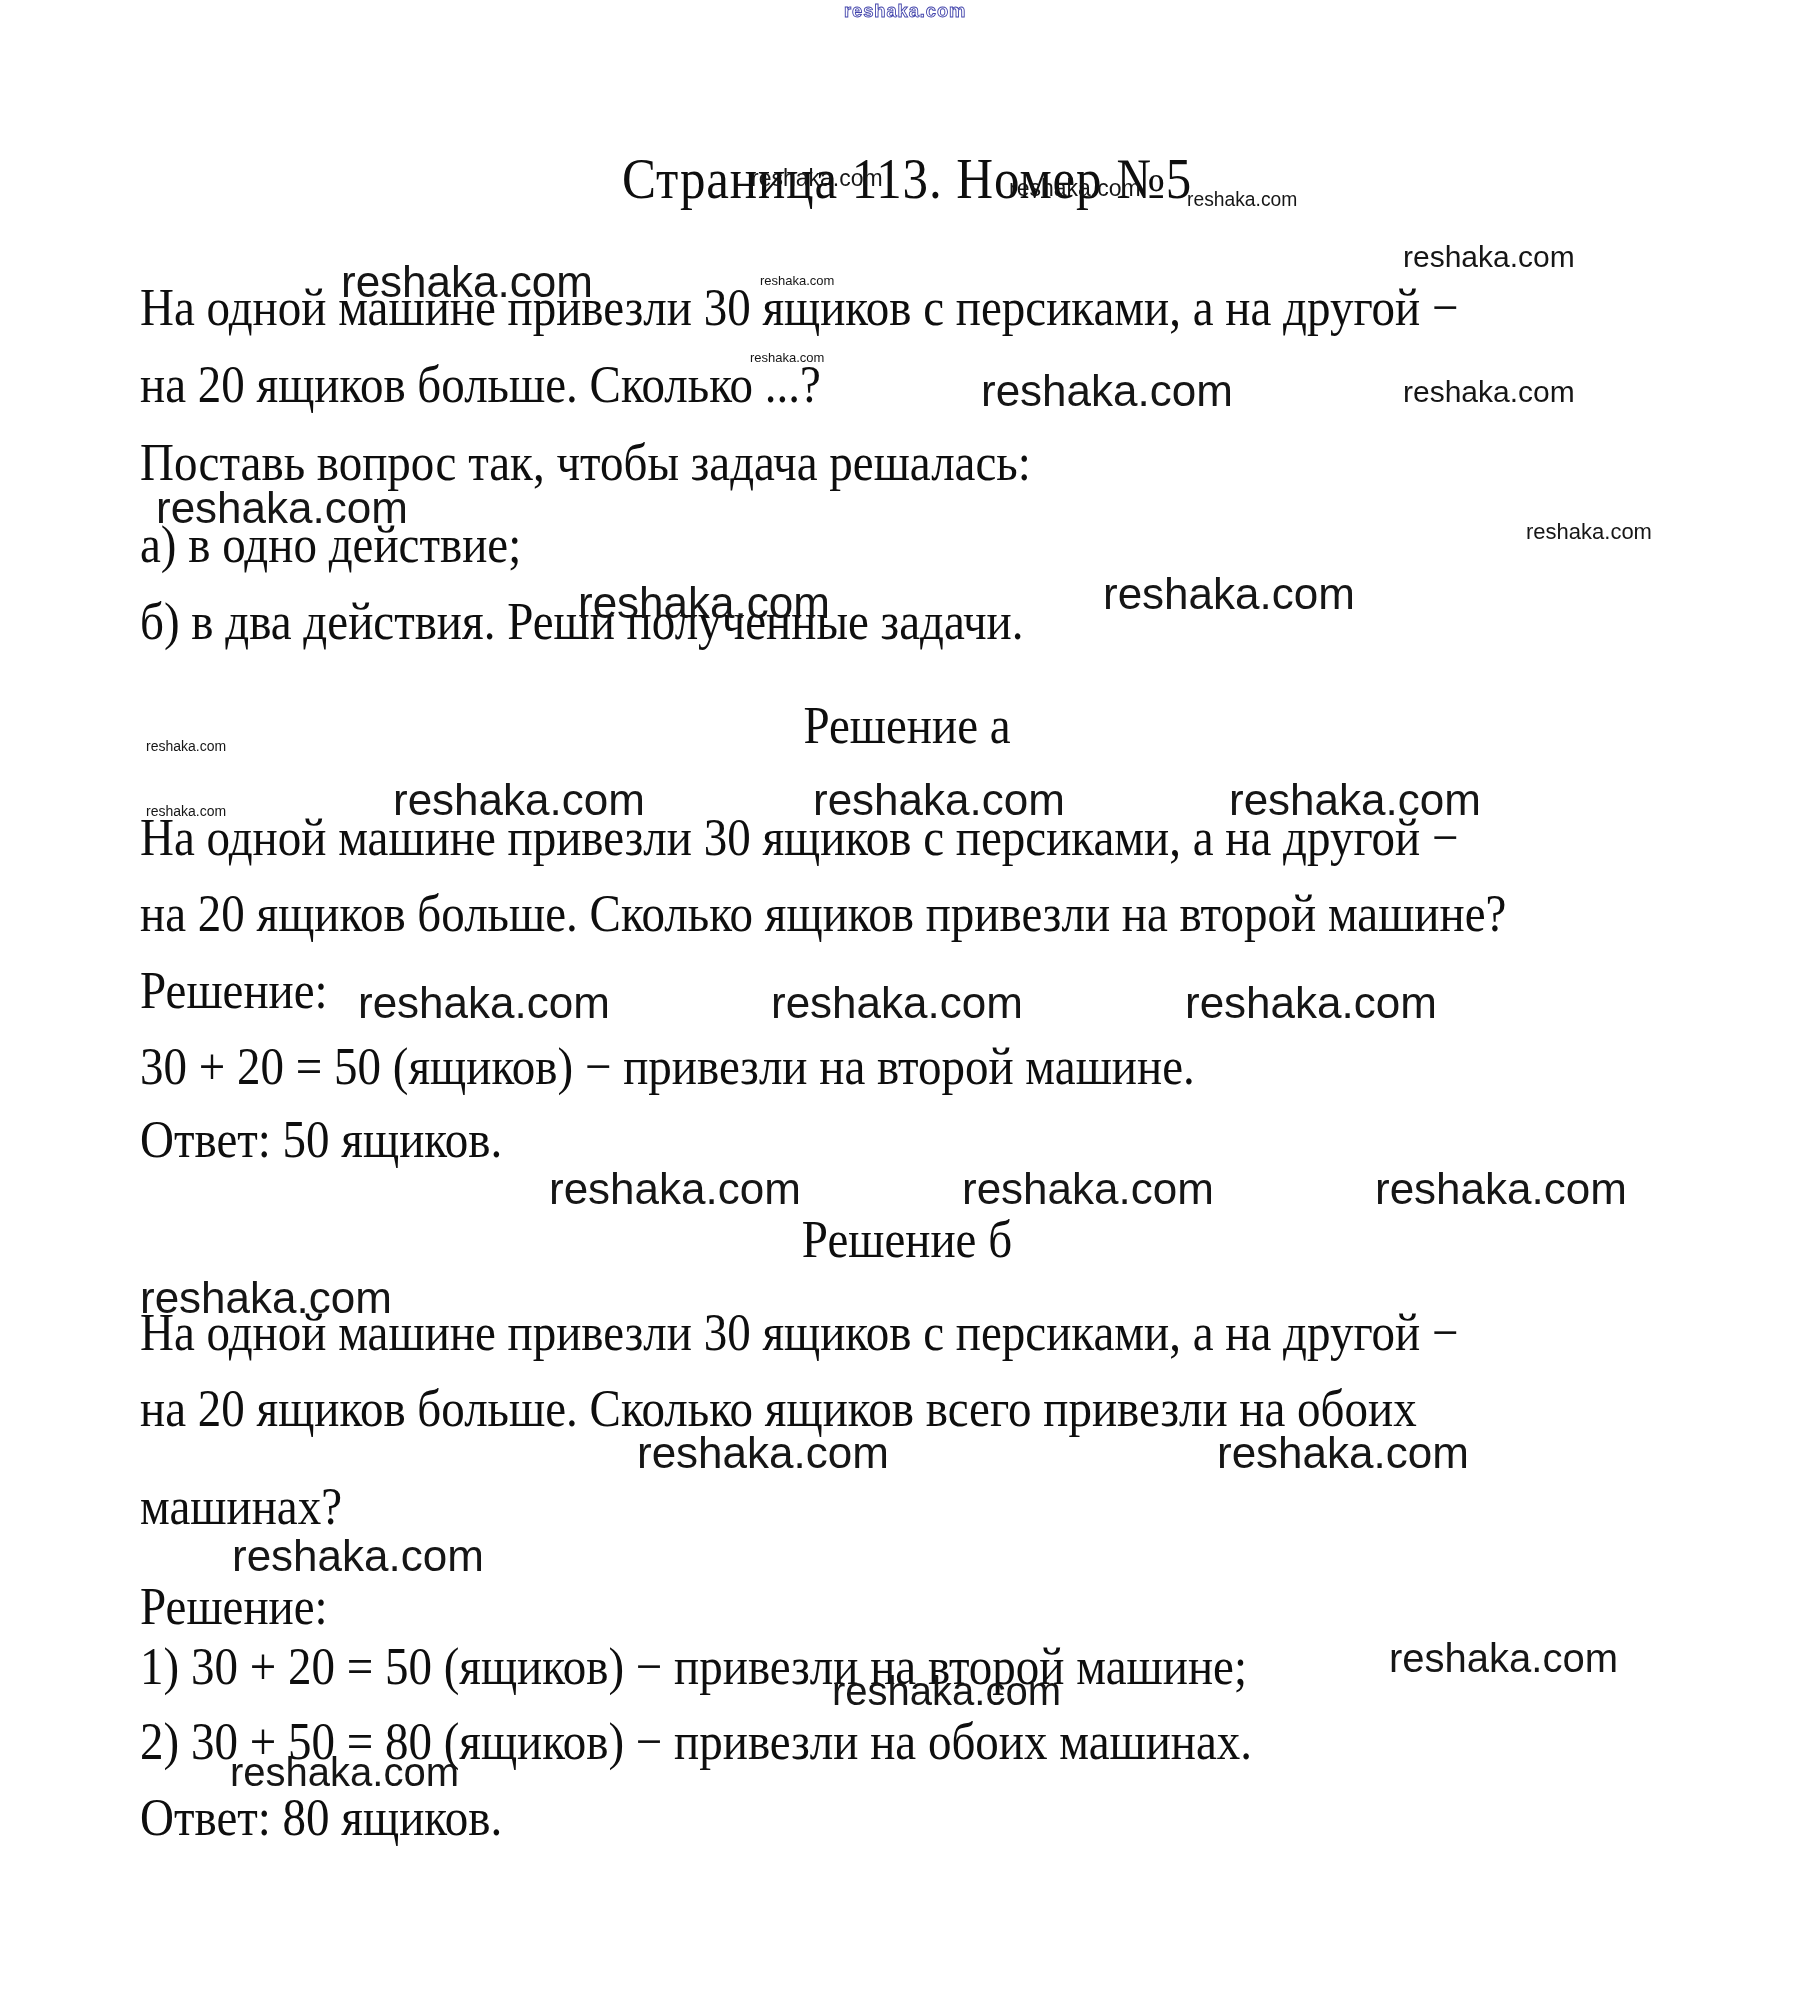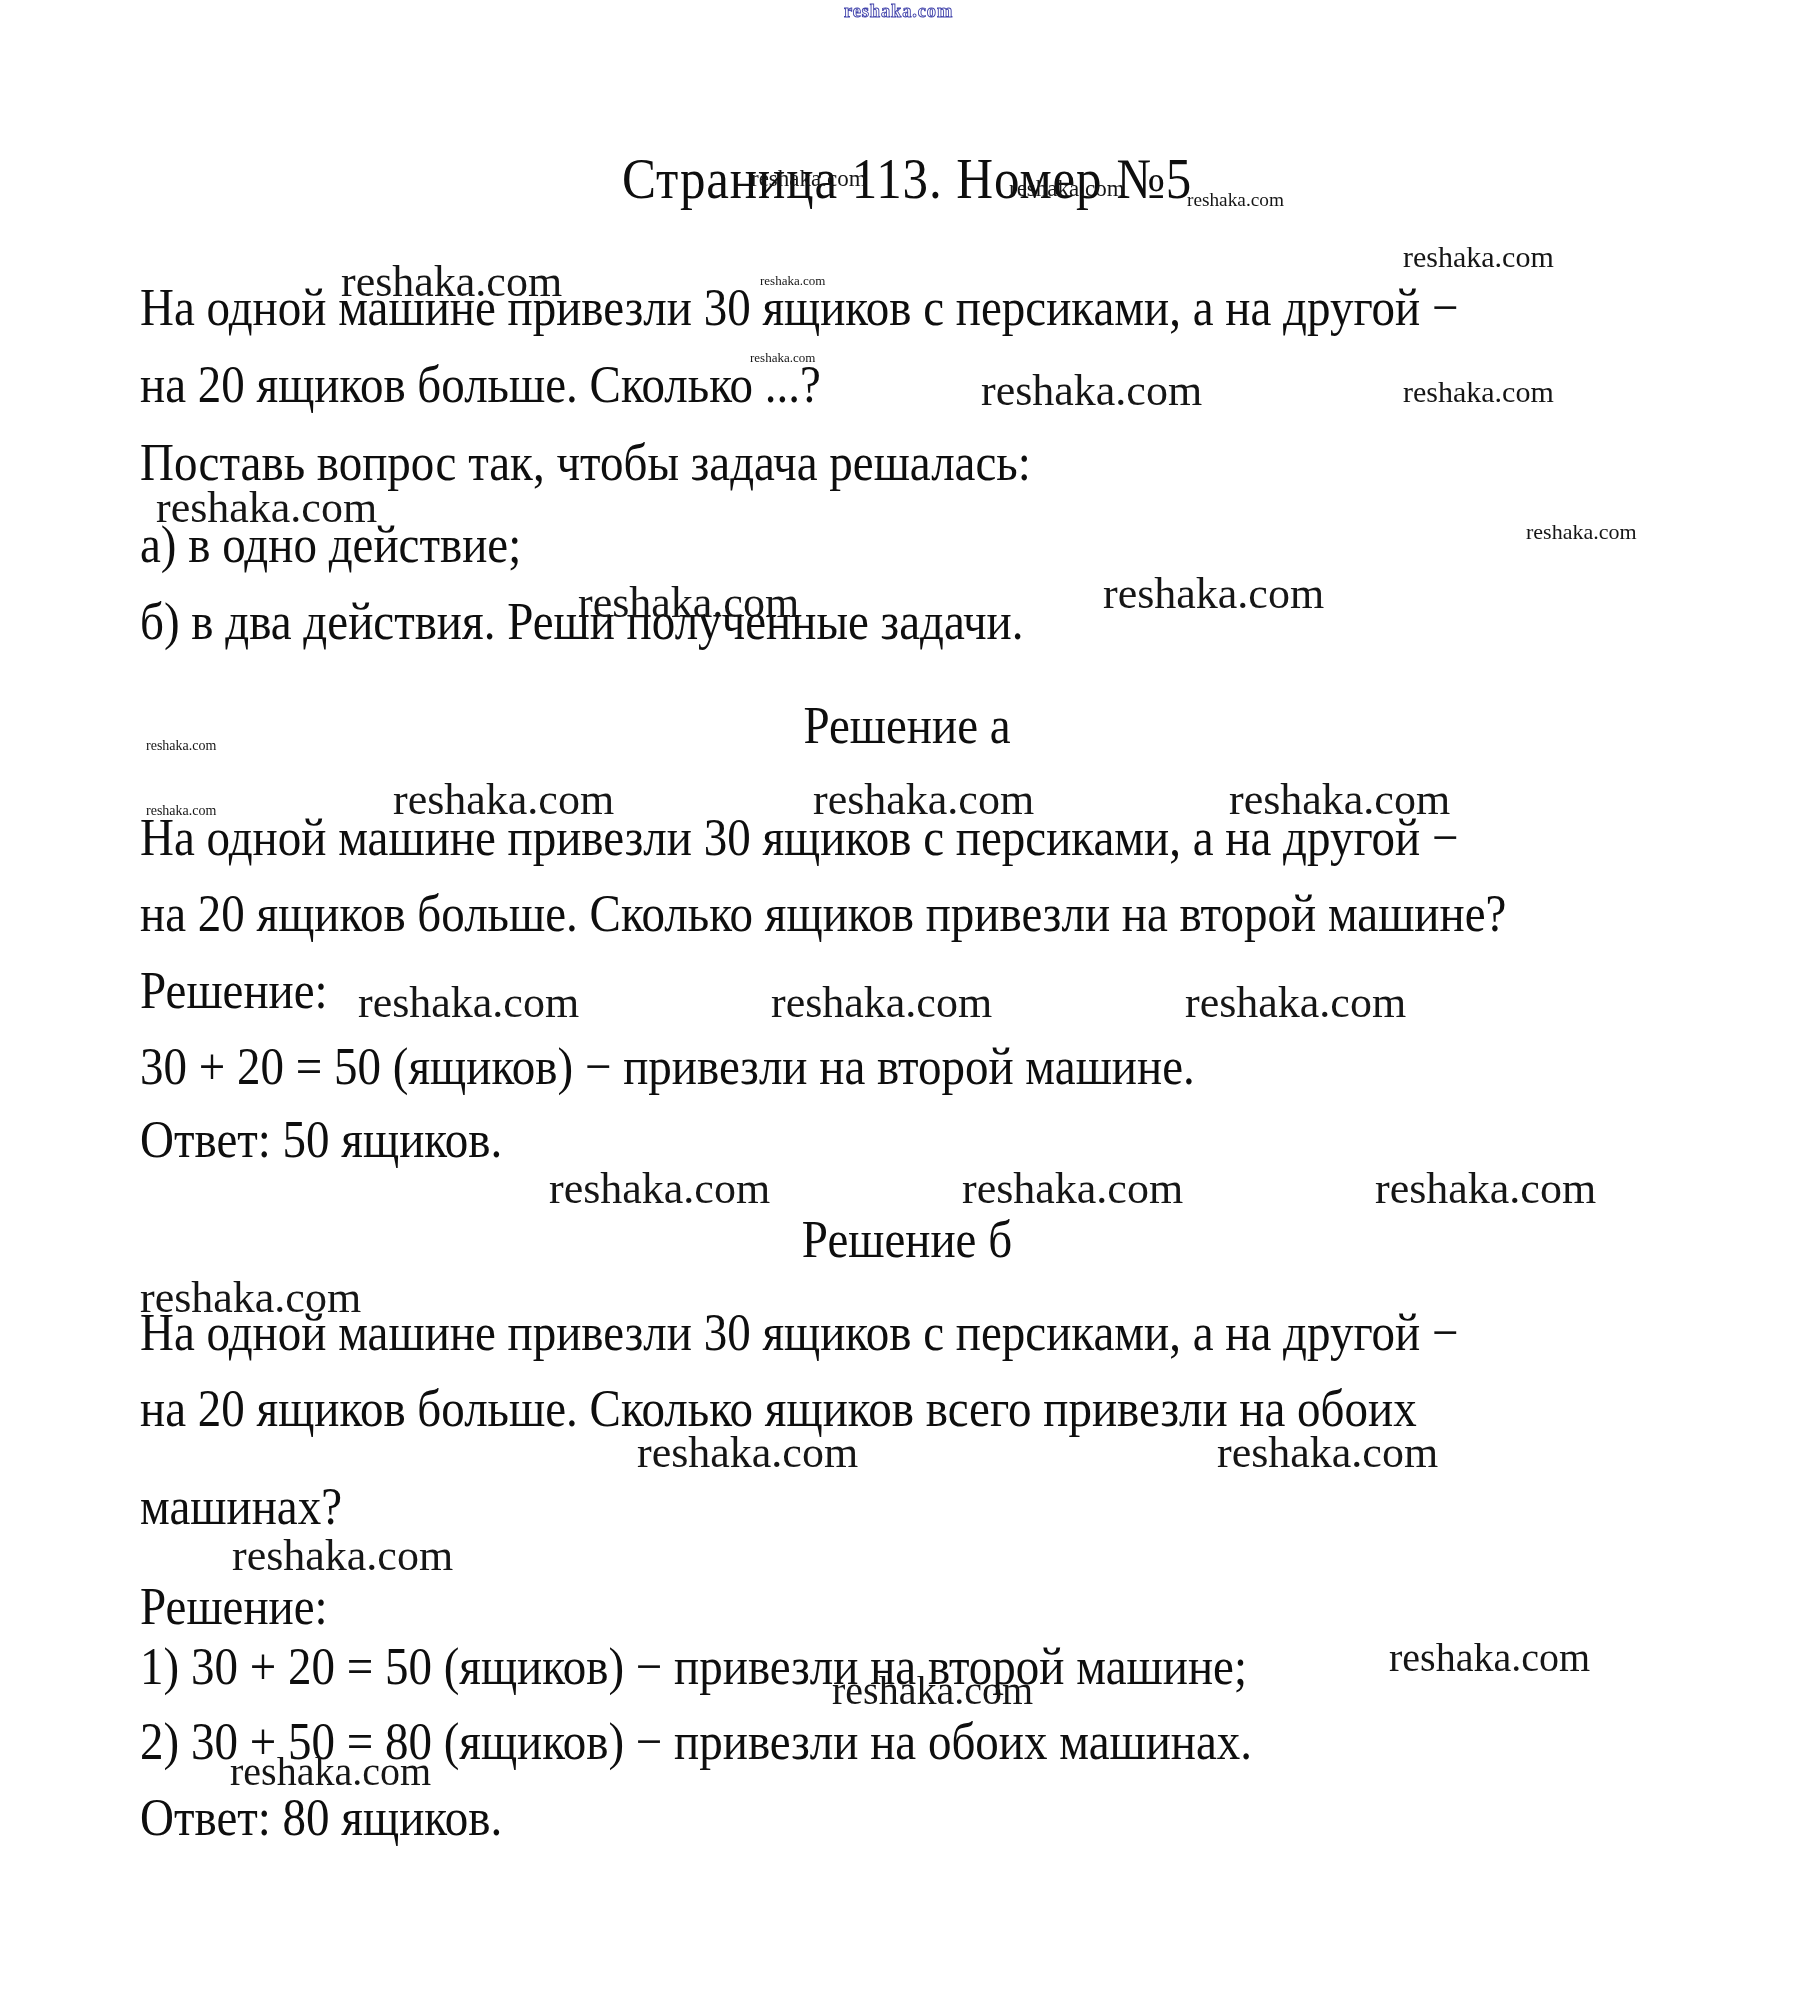--- a/index.html
+++ b/index.html
@@ -32,21 +32,21 @@
     text-align: center;
     transform-origin: top center;
   }
   .title {
     font-size: 51px;
     letter-spacing: 0.9px;
   }
   
   .wm {
     position: absolute;
-    font-family: Liberation Serif, serif;
+    font-family: Liberation Sans, sans-serif;
     font-weight: 400;
     color: #161616;
     white-space: nowrap;
     line-height: 1;
   }
   .w50 { font-size: 44px; }
   .w46 { font-size: 40px; }
   .w34 { font-size: 30px; }
   .w26 { font-size: 23px; }
   .w25 { font-size: 22px; }

